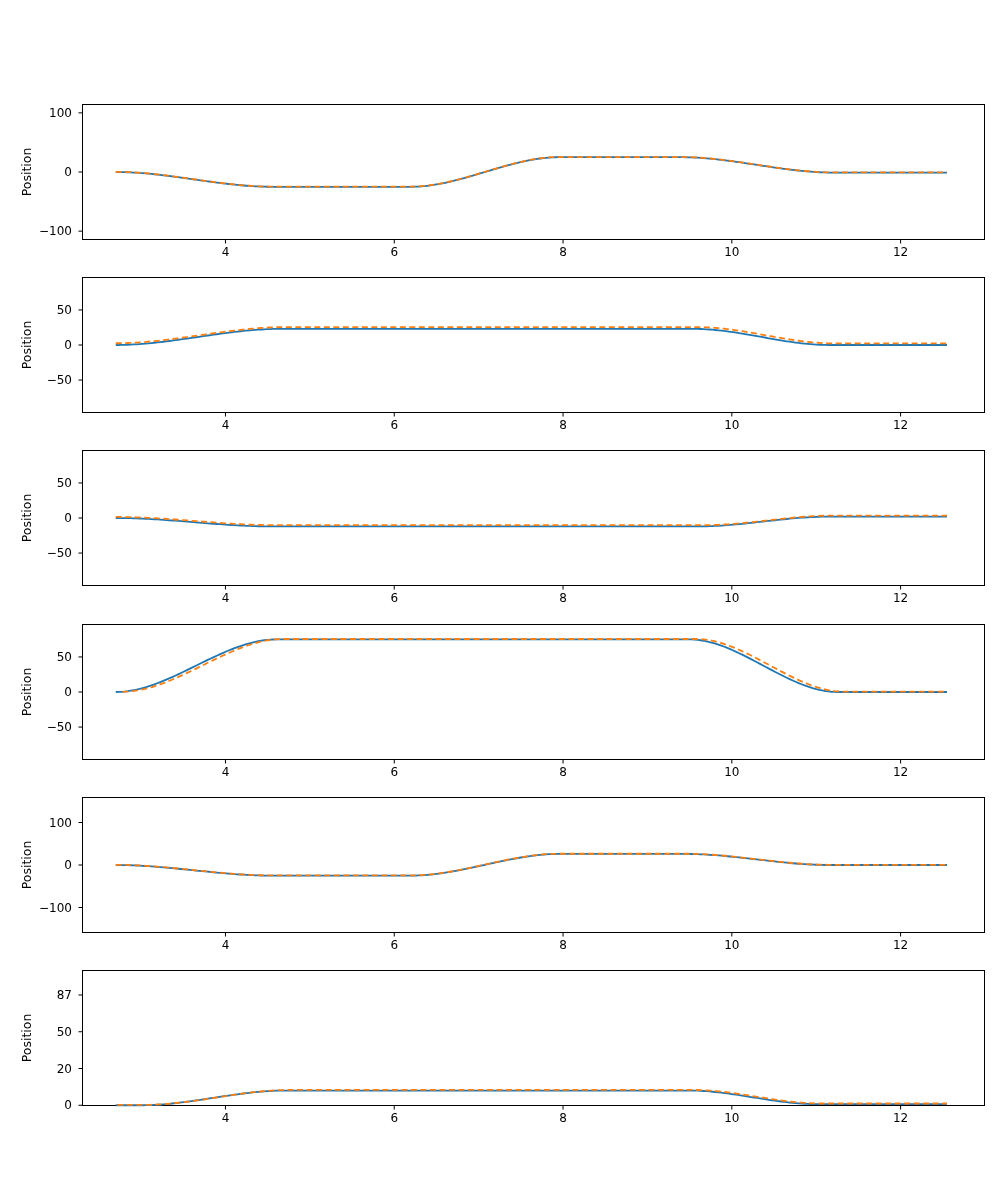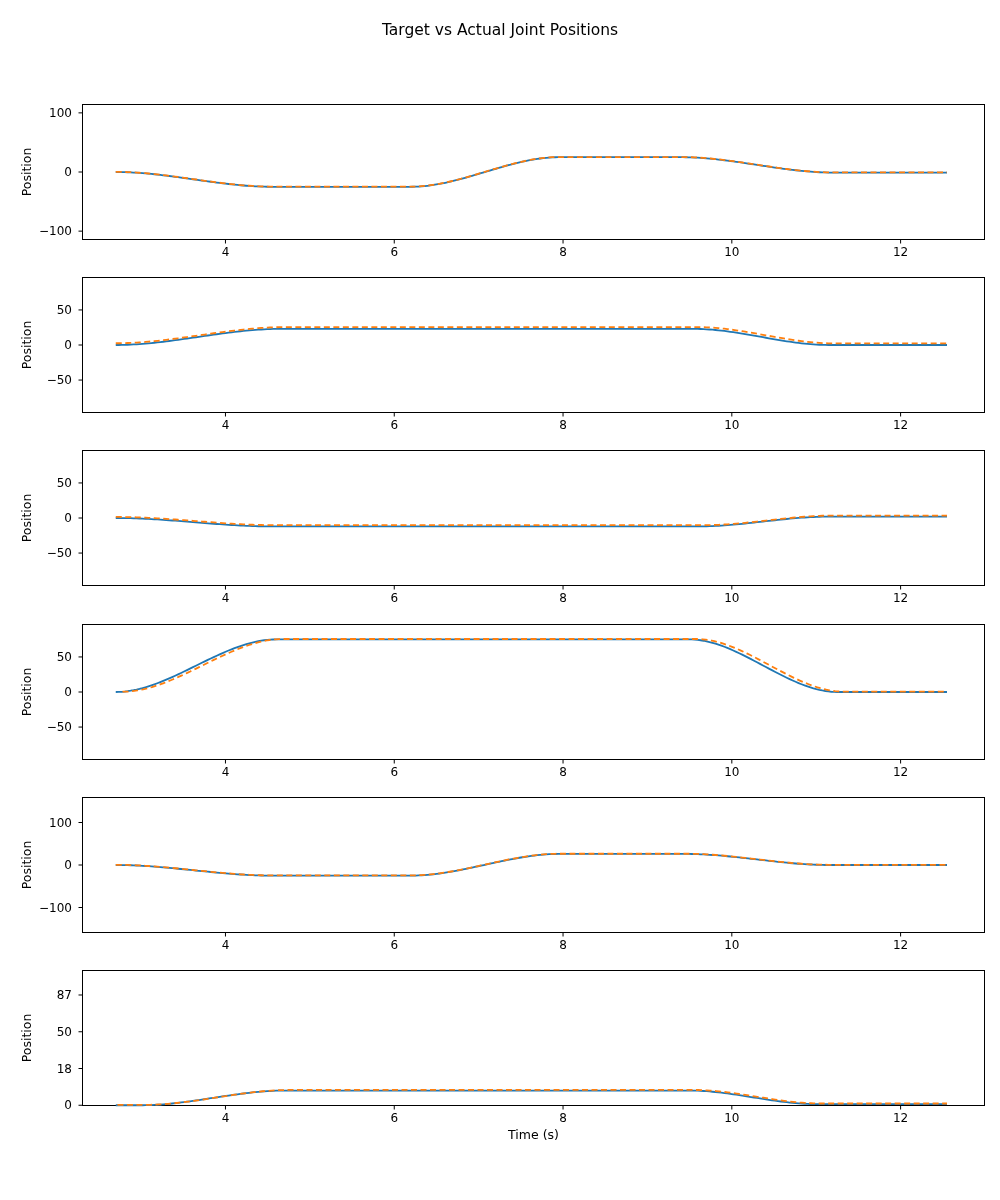--- a/index.html
+++ b/index.html
@@ -31,21 +31,20 @@
   .y-axis-label{
     position:absolute;white-space:nowrap;
     font-size:12.5px;color:#000;
     transform:translate(-50%,-50%) rotate(-90deg);
   }
 </style>
 </head>
 <body>
 
 <div class="figure">
-  <div class="chart-title">Target vs Actual Joint Positions</div>
   <div id="subplots">
       <div style="position: absolute; left: 0px; top: 0px;">
         <svg width="903" height="136" viewBox="0 0 903 136" class="plot-svg" style="left: 82px; top: 104px; position: absolute; overflow: visible;">
           <rect x="0.5" y="0.5" width="902" height="135" fill="none" stroke="#000" stroke-width="1"></rect>
           <line x1="143.4672897196262" y1="136" x2="143.4672897196262" y2="139.5" stroke="#000" stroke-width="1"></line>
           <line x1="312.25233644859816" y1="136" x2="312.25233644859816" y2="139.5" stroke="#000" stroke-width="1"></line>
           <line x1="481.0373831775701" y1="136" x2="481.0373831775701" y2="139.5" stroke="#000" stroke-width="1"></line>
           <line x1="649.8224299065421" y1="136" x2="649.8224299065421" y2="139.5" stroke="#000" stroke-width="1"></line>
           <line x1="818.607476635514" y1="136" x2="818.607476635514" y2="139.5" stroke="#000" stroke-width="1"></line>
           <line x1="0" y1="8.869565217391305" x2="-3.5" y2="8.869565217391305" stroke="#000" stroke-width="1"></line>
@@ -175,19 +174,18 @@
           <path d="M33.76,135.26L36.73,135.26L39.69,135.26L42.66,135.26L45.63,135.26L48.60,135.26L51.57,135.26L54.54,135.26L57.51,135.26L60.48,135.26L63.45,135.22L66.41,135.15L69.38,135.05L72.35,134.91L75.32,134.74L78.29,134.54L81.26,134.32L84.23,134.07L87.20,133.79L90.16,133.49L93.13,133.17L96.10,132.83L99.07,132.47L102.04,132.10L105.01,131.71L107.98,131.30L110.95,130.89L113.91,130.46L116.88,130.03L119.85,129.58L122.82,129.14L125.79,128.68L128.76,128.23L131.73,127.77L134.70,127.32L137.67,126.86L140.63,126.41L143.60,125.97L146.57,125.53L149.54,125.10L152.51,124.68L155.48,124.27L158.45,123.88L161.42,123.49L164.38,123.13L167.35,122.78L170.32,122.45L173.29,122.15L176.26,121.86L179.23,121.60L182.20,121.37L185.17,121.16L188.14,120.98L191.10,120.83L194.07,120.71L197.04,120.63L200.01,120.58L202.98,120.56L205.95,120.56L208.92,120.56L211.89,120.56L214.85,120.56L217.82,120.56L220.79,120.56L223.76,120.56L226.73,120.56L229.70,120.56L232.67,120.56L235.64,120.56L238.60,120.56L241.57,120.56L244.54,120.56L247.51,120.56L250.48,120.56L253.45,120.56L256.42,120.56L259.39,120.56L262.36,120.56L265.32,120.56L268.29,120.56L271.26,120.56L274.23,120.56L277.20,120.56L280.17,120.56L283.14,120.56L286.11,120.56L289.07,120.56L292.04,120.56L295.01,120.56L297.98,120.56L300.95,120.56L303.92,120.56L306.89,120.56L309.86,120.56L312.83,120.56L315.79,120.56L318.76,120.56L321.73,120.56L324.70,120.56L327.67,120.56L330.64,120.56L333.61,120.56L336.58,120.56L339.54,120.56L342.51,120.56L345.48,120.56L348.45,120.56L351.42,120.56L354.39,120.56L357.36,120.56L360.33,120.56L363.29,120.56L366.26,120.56L369.23,120.56L372.20,120.56L375.17,120.56L378.14,120.56L381.11,120.56L384.08,120.56L387.05,120.56L390.01,120.56L392.98,120.56L395.95,120.56L398.92,120.56L401.89,120.56L404.86,120.56L407.83,120.56L410.80,120.56L413.76,120.56L416.73,120.56L419.70,120.56L422.67,120.56L425.64,120.56L428.61,120.56L431.58,120.56L434.55,120.56L437.51,120.56L440.48,120.56L443.45,120.56L446.42,120.56L449.39,120.56L452.36,120.56L455.33,120.56L458.30,120.56L461.27,120.56L464.23,120.56L467.20,120.56L470.17,120.56L473.14,120.56L476.11,120.56L479.08,120.56L482.05,120.56L485.02,120.56L487.98,120.56L490.95,120.56L493.92,120.56L496.89,120.56L499.86,120.56L502.83,120.56L505.80,120.56L508.77,120.56L511.74,120.56L514.70,120.56L517.67,120.56L520.64,120.56L523.61,120.56L526.58,120.56L529.55,120.56L532.52,120.56L535.49,120.56L538.45,120.56L541.42,120.56L544.39,120.56L547.36,120.56L550.33,120.56L553.30,120.56L556.27,120.56L559.24,120.56L562.20,120.56L565.17,120.56L568.14,120.56L571.11,120.56L574.08,120.56L577.05,120.56L580.02,120.56L582.99,120.56L585.96,120.56L588.92,120.56L591.89,120.56L594.86,120.56L597.83,120.56L600.80,120.56L603.77,120.56L606.74,120.56L609.71,120.57L612.67,120.62L615.64,120.72L618.61,120.85L621.58,121.02L624.55,121.22L627.52,121.46L630.49,121.73L633.46,122.02L636.43,122.34L639.39,122.69L642.36,123.06L645.33,123.45L648.30,123.85L651.27,124.28L654.24,124.71L657.21,125.16L660.18,125.62L663.14,126.09L666.11,126.56L669.08,127.03L672.05,127.51L675.02,127.98L677.99,128.45L680.96,128.92L683.93,129.38L686.89,129.83L689.86,130.27L692.83,130.70L695.80,131.11L698.77,131.50L701.74,131.87L704.71,132.23L707.68,132.55L710.65,132.86L713.61,133.13L716.58,133.37L719.55,133.59L722.52,133.76L725.49,133.90L728.46,134.01L731.43,134.07L734.40,134.09L737.36,134.09L740.33,134.09L743.30,134.09L746.27,134.09L749.24,134.09L752.21,134.09L755.18,134.09L758.15,134.09L761.12,134.09L764.08,134.09L767.05,134.09L770.02,134.09L772.99,134.09L775.96,134.09L778.93,134.09L781.90,134.09L784.87,134.09L787.83,134.09L790.80,134.09L793.77,134.09L796.74,134.09L799.71,134.09L802.68,134.09L805.65,134.09L808.62,134.09L811.58,134.09L814.55,134.09L817.52,134.09L820.49,134.09L823.46,134.09L826.43,134.09L829.40,134.09L832.37,134.09L835.34,134.09L838.30,134.09L841.27,134.09L844.24,134.09L847.21,134.09L850.18,134.09L853.15,134.09L856.12,134.09L859.09,134.09L862.05,134.09L865.02,134.09" fill="none" stroke="#1f77b4" stroke-width="1.8" stroke-linecap="butt"></path>
           <path d="M35.44,134.82L38.41,134.82L41.37,134.82L44.33,134.82L47.30,134.82L50.26,134.82L53.22,134.82L56.18,134.82L59.15,134.82L62.11,134.82L65.07,134.82L68.04,134.78L71.00,134.70L73.96,134.59L76.92,134.45L79.89,134.27L82.85,134.07L85.81,133.84L88.77,133.58L91.74,133.30L94.70,133.00L97.66,132.68L100.63,132.33L103.59,131.97L106.55,131.59L109.51,131.19L112.48,130.78L115.44,130.36L118.40,129.93L121.37,129.49L124.33,129.05L127.29,128.60L130.25,128.14L133.22,127.68L136.18,127.22L139.14,126.76L142.10,126.30L145.07,125.85L148.03,125.40L150.99,124.96L153.96,124.53L156.92,124.11L159.88,123.69L162.84,123.30L165.81,122.91L168.77,122.55L171.73,122.20L174.70,121.87L177.66,121.56L180.62,121.27L183.58,121.01L186.55,120.78L189.51,120.57L192.47,120.39L195.44,120.24L198.40,120.12L201.36,120.04L204.32,119.99L207.29,119.97L210.25,119.97L213.21,119.97L216.17,119.97L219.14,119.97L222.10,119.97L225.06,119.97L228.03,119.97L230.99,119.97L233.95,119.97L236.91,119.97L239.88,119.97L242.84,119.97L245.80,119.97L248.77,119.97L251.73,119.97L254.69,119.97L257.65,119.97L260.62,119.97L263.58,119.97L266.54,119.97L269.50,119.97L272.47,119.97L275.43,119.97L278.39,119.97L281.36,119.97L284.32,119.97L287.28,119.97L290.24,119.97L293.21,119.97L296.17,119.97L299.13,119.97L302.10,119.97L305.06,119.97L308.02,119.97L310.98,119.97L313.95,119.97L316.91,119.97L319.87,119.97L322.83,119.97L325.80,119.97L328.76,119.97L331.72,119.97L334.69,119.97L337.65,119.97L340.61,119.97L343.57,119.97L346.54,119.97L349.50,119.97L352.46,119.97L355.43,119.97L358.39,119.97L361.35,119.97L364.31,119.97L367.28,119.97L370.24,119.97L373.20,119.97L376.16,119.97L379.13,119.97L382.09,119.97L385.05,119.97L388.02,119.97L390.98,119.97L393.94,119.97L396.90,119.97L399.87,119.97L402.83,119.97L405.79,119.97L408.76,119.97L411.72,119.97L414.68,119.97L417.64,119.97L420.61,119.97L423.57,119.97L426.53,119.97L429.49,119.97L432.46,119.97L435.42,119.97L438.38,119.97L441.35,119.97L444.31,119.97L447.27,119.97L450.23,119.97L453.20,119.97L456.16,119.97L459.12,119.97L462.09,119.97L465.05,119.97L468.01,119.97L470.97,119.97L473.94,119.97L476.90,119.97L479.86,119.97L482.82,119.97L485.79,119.97L488.75,119.97L491.71,119.97L494.68,119.97L497.64,119.97L500.60,119.97L503.56,119.97L506.53,119.97L509.49,119.97L512.45,119.97L515.42,119.97L518.38,119.97L521.34,119.97L524.30,119.97L527.27,119.97L530.23,119.97L533.19,119.97L536.15,119.97L539.12,119.97L542.08,119.97L545.04,119.97L548.01,119.97L550.97,119.97L553.93,119.97L556.89,119.97L559.86,119.97L562.82,119.97L565.78,119.97L568.75,119.97L571.71,119.97L574.67,119.97L577.63,119.97L580.60,119.97L583.56,119.97L586.52,119.97L589.48,119.97L592.45,119.97L595.41,119.97L598.37,119.97L601.34,119.97L604.30,119.97L607.26,119.97L610.22,119.97L613.19,119.98L616.15,120.02L619.11,120.10L622.08,120.22L625.04,120.38L628.00,120.58L630.96,120.81L633.93,121.07L636.89,121.35L639.85,121.67L642.81,122.01L645.78,122.37L648.74,122.75L651.70,123.15L654.67,123.57L657.63,124.00L660.59,124.45L663.55,124.90L666.52,125.36L669.48,125.83L672.44,126.31L675.41,126.78L678.37,127.25L681.33,127.73L684.29,128.19L687.26,128.66L690.22,129.11L693.18,129.55L696.14,129.98L699.11,130.40L702.07,130.79L705.03,131.17L708.00,131.53L710.96,131.87L713.92,132.18L716.88,132.46L719.85,132.71L722.81,132.93L725.77,133.12L728.74,133.27L731.70,133.39L734.66,133.47L737.62,133.50L740.59,133.50L743.55,133.50L746.51,133.50L749.47,133.50L752.44,133.50L755.40,133.50L758.36,133.50L761.33,133.50L764.29,133.50L767.25,133.50L770.21,133.50L773.18,133.50L776.14,133.50L779.10,133.50L782.07,133.50L785.03,133.50L787.99,133.50L790.95,133.50L793.92,133.50L796.88,133.50L799.84,133.50L802.80,133.50L805.77,133.50L808.73,133.50L811.69,133.50L814.66,133.50L817.62,133.50L820.58,133.50L823.54,133.50L826.51,133.50L829.47,133.50L832.43,133.50L835.40,133.50L838.36,133.50L841.32,133.50L844.28,133.50L847.25,133.50L850.21,133.50L853.17,133.50L856.14,133.50L859.10,133.50L862.06,133.50L865.02,133.50" fill="none" stroke="#ff7f0e" stroke-width="1.8" stroke-linecap="butt" stroke-dasharray="6 3.5"></path>
         </svg>
         <div class="xtick-label" style="left: 205.467px; top: 1111px;">4</div>
         <div class="xtick-label" style="left: 374.252px; top: 1111px;">6</div>
         <div class="xtick-label" style="left: 543.037px; top: 1111px;">8</div>
         <div class="xtick-label" style="left: 711.822px; top: 1111px;">10</div>
         <div class="xtick-label" style="left: 880.607px; top: 1111px;">12</div>
         <div class="ytick-label" style="top: 986.995px;">87</div>
         <div class="ytick-label" style="top: 1023.75px;">50</div>
-        <div class="ytick-label" style="top: 1060.51px;">18</div>
+        <div class="ytick-label" style="top: 1060.51px;">20</div>
         <div class="ytick-label" style="top: 1097.26px;">0</div>
         <div class="y-axis-label" style="left: 26px; top: 1038px;">Position</div>
       </div>
     </div>
-  <div class="x-axis-title">Time (s)</div>
 </div>
 
 </body></html>

